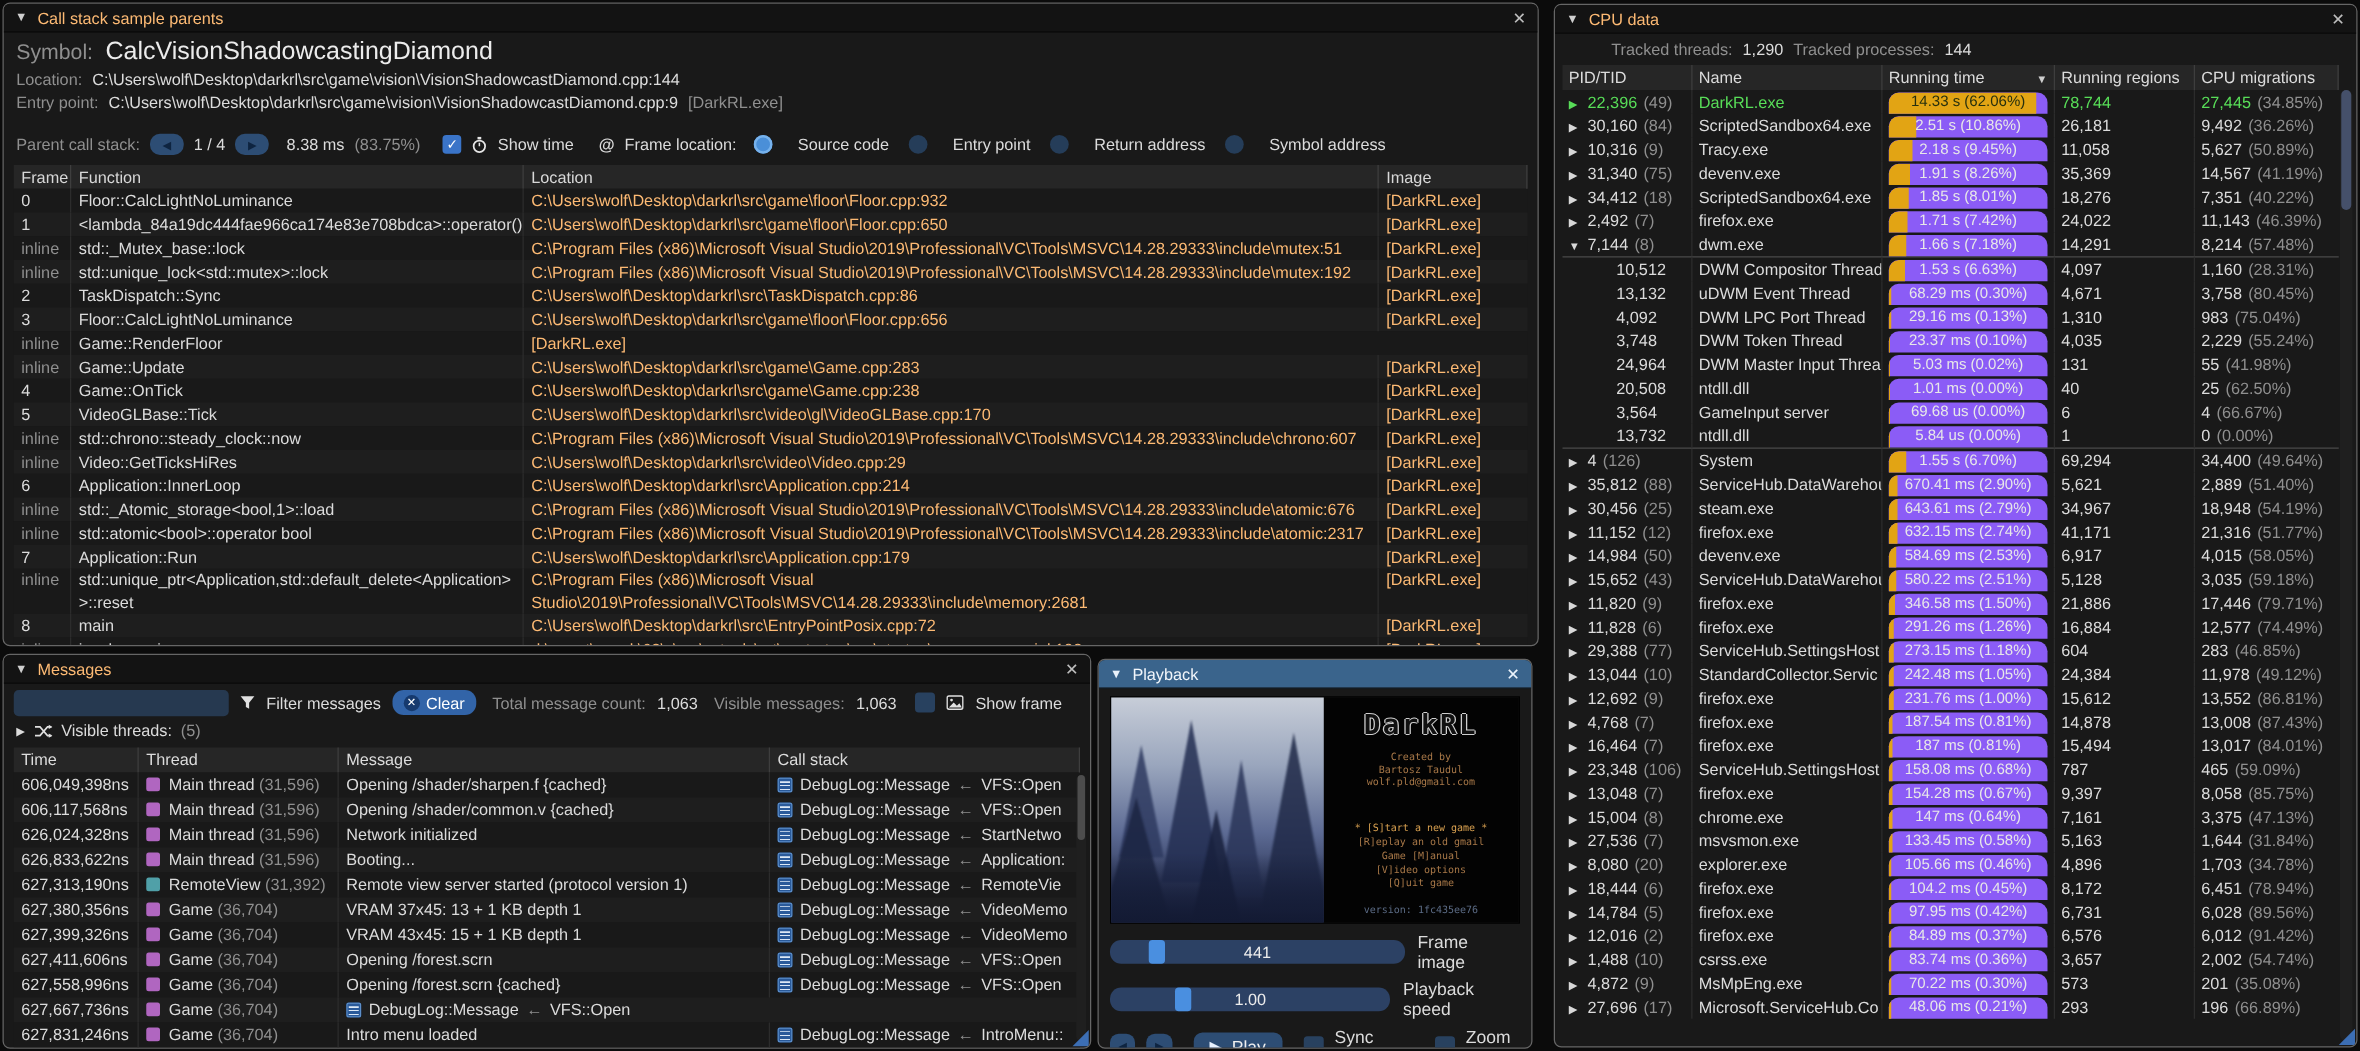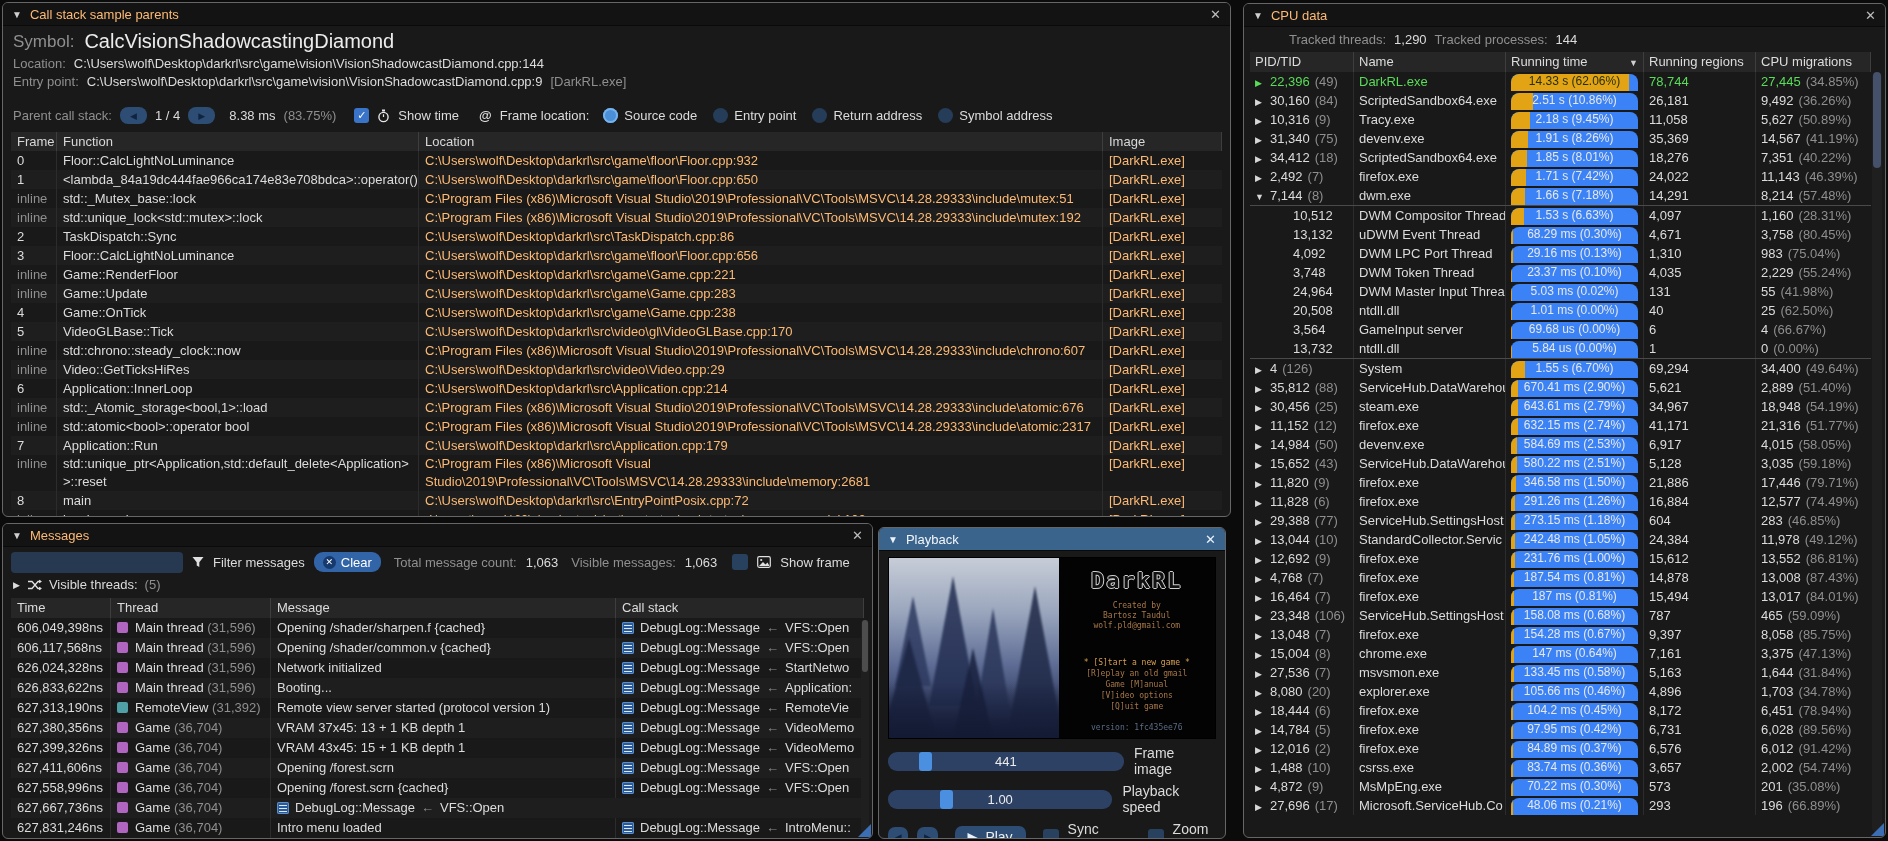--- a/index.html
+++ b/index.html
@@ -23,21 +23,21 @@
   .sym-row .sym{font-size:20px;color:#ececec;}
   .path-row{margin-top:3px;display:flex;gap:8px;white-space:nowrap;}
   .parent-row{margin-top:18px;display:flex;align-items:center;gap:8px;white-space:nowrap;}
   .pager-btn{width:27px;height:17px;background:#2d4d74;border-radius:8px;display:grid;
     place-items:center;color:#0e2440;font-size:9px;}
   .chk{width:15px;height:15px;border-radius:3px;background:#28415f;display:grid;place-items:center;
     color:#fff;font-size:11px;flex:none;}
   .chk.on{background:#3a74c8;}
   .radio{width:15px;height:15px;border-radius:50%;background:#253d59;flex:none;}
   .radio.sel{background:#4a8fd8;box-shadow:inset 0 0 0 2px #77b2ec;}
-  .ric{display:flex;align-items:center;gap:6px;}
+  .ric{display:flex;align-items:center;gap:20px;}
   .cs-table{margin:6px 8px 0;}
   .cs-row{display:grid;grid-template-columns:46px 362px 684px 1fr;line-height:19px;height:19px;}
   .cs-row>div{overflow:hidden;white-space:nowrap;padding:0 6px;border-right:1px solid #2c2c2c;}
   .cs-row>div:last-child{border-right:none;}
   .cs-row.hdr{background:#262626;color:#d8d8d8;}
   .cs-row.hdr>div{border-right:1px solid #3e3e3e;}
   .cs-rows .cs-row:nth-child(odd){background:#191919;}
   .cs-rows .cs-row:nth-child(even){background:#1e1e1e;}
   .cs-row .c-loc,.cs-row .c-img{color:#fdba74;}
   .cs-row.il .c-frame{color:#8f8f8f;}
@@ -104,21 +104,21 @@
   .cpu-row>div{overflow:hidden;white-space:nowrap;padding:0 5px;border-right:1px solid #2c2c2c;}
   .cpu-row>div:last-child{border-right:none;}
   .cpu-row.hdr{background:#262626;height:20px;line-height:20px;}
   .cpu-row.hdr>div{border-right:1px solid #3e3e3e;}
   .cpu-row .exp{display:inline-block;width:15px;font-size:9px;color:#d8d8d8;}
   .cpu-row .cnt,.cpu-row .migp{color:#8f8f8f;margin-left:5px;}
   .cpu-row.r-green .exp,.cpu-row.r-green .pv,.cpu-row.r-green .c-name,
   .cpu-row.r-green .c-reg,.cpu-row.r-green .mv{color:#58dd58;}
   .cpu-row.r-child .c-pid{padding-left:28px;}
   .cpu-row.r-sep{border-top:1px solid #4a4a4a;}
-  .bar{position:relative;height:32px;margin-top:2px;background:#3b82f6;border-radius:8px;overflow:hidden;}
+  .bar{position:relative;height:32px;margin-top:2px;background:#8b5cf6;border-radius:8px;overflow:hidden;}
   .bar .fill{position:absolute;left:0;top:0;bottom:0;background:#e2a414;border-radius:8px 0 0 8px;}
   .bar .bt{position:relative;text-align:center;font-size:12px;line-height:15px;color:#e8e8e8;}
   .cpu-row.r-green .bar .bt{color:#27300e;}
   .sort-ico{float:right;font-size:9px;color:#cfcfcf;margin-top:1px;}
   
   .vscroll{position:absolute;width:10px;background:#1f1f1f;border-radius:5px;}
   .vthumb{position:absolute;left:1px;right:1px;border-radius:4px;background:#45506a;}
   .grip{position:absolute;right:1px;bottom:1px;width:0;height:0;
     border-left:13px solid transparent;border-bottom:13px solid #3c6eb4;}
   svg.ic{flex:none;}
@@ -233,21 +233,20 @@
         <div class="cs-row">
           <div class="c-frame">3</div>
           <div class="c-fn">Floor::CalcLightNoLuminance</div>
           <div class="c-loc">C:\Users\wolf\Desktop\darkrl\src\game\floor\Floor.cpp:656</div>
           <div class="c-img">[DarkRL.exe]</div>
         </div>
 
         <div class="cs-row il">
           <div class="c-frame">inline</div>
           <div class="c-fn">Game::RenderFloor</div>
-          <div class="c-loc">C:\Users\wolf\Desktop\darkrl\src\game\Game.cpp:221</div>
           <div class="c-img">[DarkRL.exe]</div>
         </div>
 
         <div class="cs-row il">
           <div class="c-frame">inline</div>
           <div class="c-fn">Game::Update</div>
           <div class="c-loc">C:\Users\wolf\Desktop\darkrl\src\game\Game.cpp:283</div>
           <div class="c-img">[DarkRL.exe]</div>
         </div>
 

